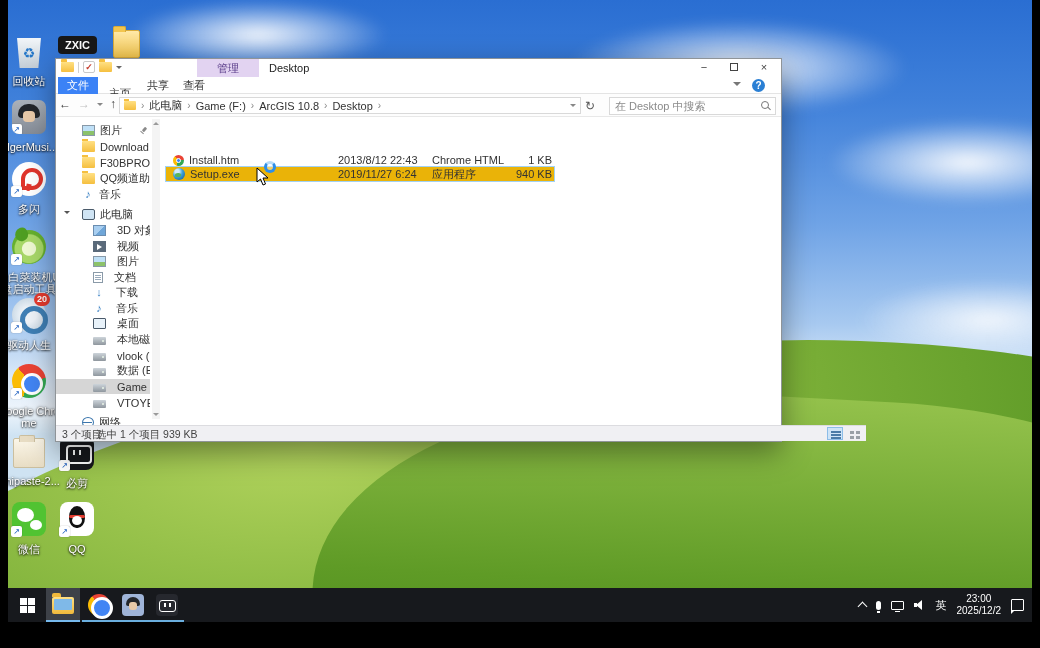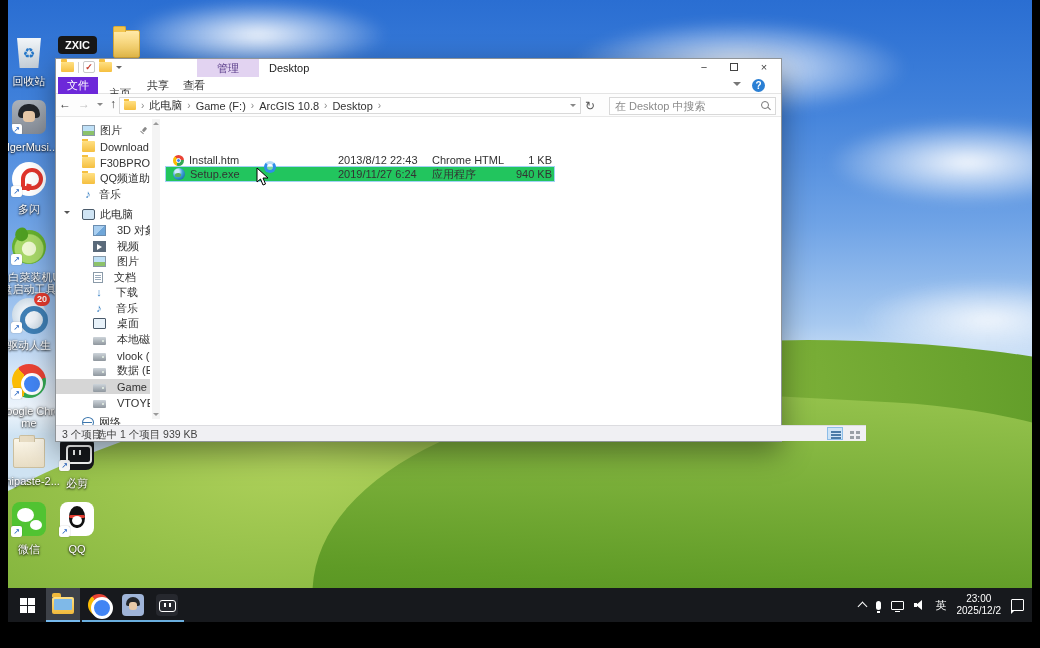--- a/index.html
+++ b/index.html
@@ -66,21 +66,21 @@
   .mini-folder::before { content:""; position:absolute; top:-3px; left:0; width:6px; height:3px; background:#f5bf3f; border-radius:1px 1px 0 0; }
   .mini-check { width:12px; height:12px; background:#fff; border:1px solid #c9c9c9; border-radius:2px; font-size:9px; line-height:11px; color:#c43a2a; text-align:center; font-weight:bold; }
   .qat-caret { width:0; height:0; border:3px solid transparent; border-top-color:#666; margin-top:3px; }
   .ctx-group { position:absolute; left:141px; top:0; width:62px; height:18px; background:#e2d3f1; color:#5a3d8a; text-align:center; line-height:18px; font-size:11px; }
   .win-title { position:absolute; left:213px; top:3px; font-size:11px; color:#222; }
   .caption { position:absolute; right:2px; top:0; display:flex; }
   .cap-btn { width:30px; height:17px; text-align:center; line-height:16px; font-size:11px; color:#444; }
   .cap-max-box { display:inline-block; width:8px; height:8px; border:1px solid #444; margin-top:4px; }
   .tabs { position:relative; height:17px; background:#fff; border-bottom:1px solid #e4e4e4; }
   .tab { position:absolute; top:0; height:17px; line-height:17px; padding:0 9px; font-size:11px; color:#333; }
-  .tab-file { left:2px; background:#6d28d9; color:#fff; }
+  .tab-file { left:2px; background:#3b82f6; color:#fff; }
   .tab-sep { position:absolute; left:137px; top:3px; width:1px; height:11px; background:#d8d8d8; }
   .tab-ctx { color:#444; }
   .ribbon-caret { position:absolute; right:40px; top:5px; width:0; height:0; border:4px solid transparent; border-top-color:#777; }
   .help-btn { position:absolute; right:16px; top:2px; width:13px; height:13px; border-radius:50%; background:#2a7fd4; color:#fff;
     font-size:10px; line-height:13px; text-align:center; font-weight:bold; }
   .addr-row { position:relative; height:23px; background:#fdfdfd; border-bottom:1px solid #e8e8e8; }
   .nav-btns { position:absolute; left:3px; top:3px; display:flex; align-items:center; gap:7px; font-size:12px; }
   .nav-back { color:#3b3b3b; } .nav-fwd { color:#c0c0c0; }
   .nav-caret { width:0; height:0; border:3px solid transparent; border-top-color:#888; margin-top:3px; }
   .nav-up { color:#3b3b3b; }
@@ -129,21 +129,21 @@
   .sa-up { top:3px; border-bottom-color:#9a9a9a; border-top:none; }
   .sa-down { bottom:3px; border-top-color:#9a9a9a; border-bottom:none; }
 
   
   .flist { position:absolute; left:110px; top:0; width:610px; height:300px; }
   .fhead { position:absolute; top:3px; left:0; height:16px; width:100%; color:#555; }
   .fh { position:absolute; top:0; height:16px; line-height:16px; padding-left:7px; border-right:1px solid #e6e6e6; }
   .fh-name { left:0; width:165px; } .fh-date { left:165px; width:94px; } .fh-type { left:259px; width:76px; } .fh-size { left:335px; width:53px; text-align:right; padding-right:5px; }
   .sort-caret { position:absolute; left:96px; top:-2px; width:0; height:0; border:3.5px solid transparent; border-bottom-color:#888; }
   .frow { position:absolute; left:0; width:388px; height:14px; line-height:14px; }
-  .frow.sel { background:#22c55e; outline:1px solid #a2d2f5; }
+  .frow.sel { background:#eab308; outline:1px solid #a2d2f5; }
   .fc { position:absolute; top:0; height:14px; overflow:hidden; white-space:nowrap; }
   .fc-name { left:7px; width:156px; display:flex; align-items:center; gap:5px; }
   .fc-date { left:172px; width:90px; } .fc-type { left:266px; width:72px; } .fc-size { left:338px; width:48px; text-align:right; }
   .fi { flex:none; width:13px; height:11px; position:relative; }
   .fi-html { width:11px; height:11px; border-radius:50%; background:conic-gradient(from -40deg,#ea4335 0 120deg,#34a853 0 240deg,#fbbc05 0 360deg); }
   .fi-html::before { content:""; position:absolute; left:3px; top:3px; width:3px; height:3px; background:#4285f4; border:1px solid #fff; border-radius:50%; }
   .fi-setup { width:12px; height:12px; border-radius:50%; background:radial-gradient(circle at 35% 30%, #cfeaff 0 18%, #3fa2d8 45%, #1668a8 85%); }
   .fi-setup::before { content:""; position:absolute; left:2px; top:5px; width:6px; height:4px; background:#58b558; border-radius:50% 40% 50% 40%; }
 
   .statusbar { position:absolute; left:0; bottom:0; width:810px; height:16px; background:#f0f0f3; border-top:1px solid #dcdce0;

